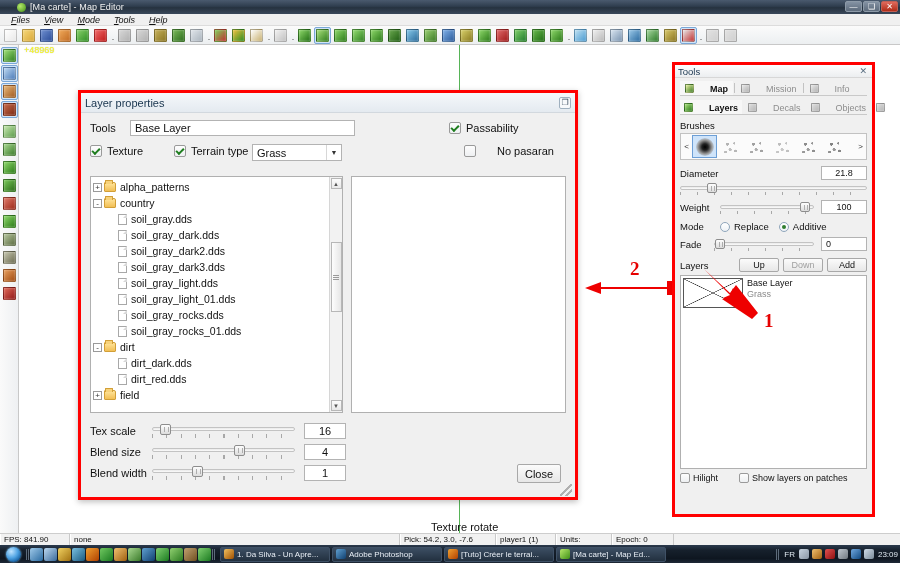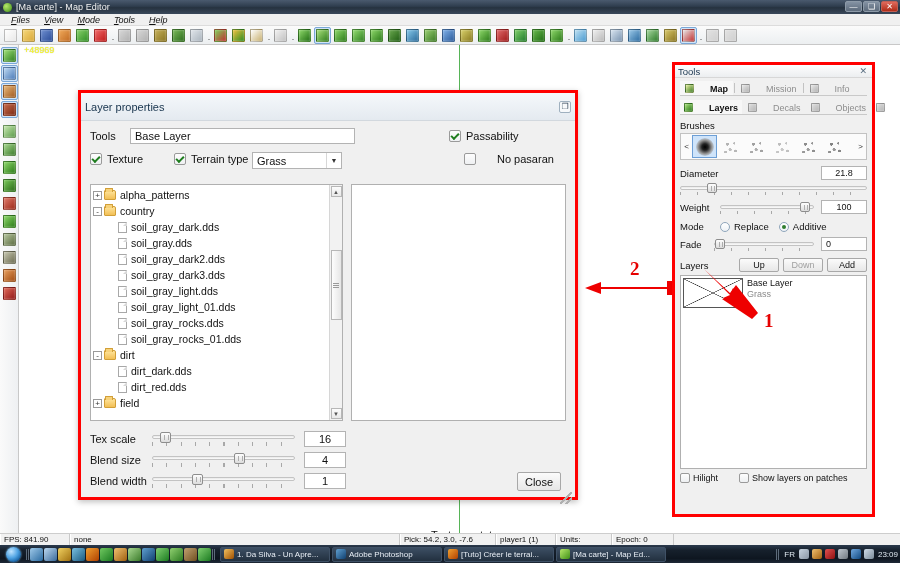--- a/index.html
+++ b/index.html
@@ -9,21 +9,21 @@
     font-family:"Liberation Sans", sans-serif;
     font-size:11px;
     background:#ffffff;
     position:relative;
   }
 
   
   #titlebar{
     position:absolute; left:0; top:0; width:900px; height:14px;
     background:linear-gradient(to bottom,#4a5a6e 0%,#2f3d4e 45%,#26323f 55%,#39485a 100%);
-    display:flex; align-items:center; padding-left:3px;
+    display:flex; align-items:center; padding-left:17px;
   }
   #titlebar .tb-icon{
     width:9px;height:9px;border-radius:50%;
     background:radial-gradient(circle at 35% 35%, #b6e86a, #3f8f16);
     margin-right:4px; flex:none;
   }
   #titlebar .tb-text{ color:#f2f2f2; font-size:9px; letter-spacing:.1px; white-space:nowrap; }
   #titlebar .tb-btns{ position:absolute; right:2px; top:1px; display:flex; gap:1px; }
   #titlebar .tb-btns span{
     width:17px;height:11px;border:1px solid #8d9aa8;border-radius:2px;
@@ -141,21 +141,21 @@
   #tray .tri{ width:10px;height:10px; display:block;}
 
   
   #layerdlg{
     position:absolute; left:78px; top:90px; width:500px; height:410px;
     border:3px solid #ff0000;
     background:#f0f0f0;
     box-shadow:0 2px 6px rgba(0,0,0,.25);
   }
   #layerdlg .dlg-title{
-    height:28px; background:linear-gradient(to bottom,#f5f8fb,#e4eaf0);
+    height:20px; background:linear-gradient(to bottom,#f5f8fb,#e4eaf0);
     border-bottom:1px solid #d2d8de;
     display:flex; align-items:center; padding:0 4px;
     font-size:11px; color:#17334d;
   }
   #layerdlg .dlg-title .t{ flex:1; }
   #layerdlg .dlg-title .maxbtn{
     width:12px;height:12px;border:1px solid #9fb0bf;border-radius:2px;
     background:#f7f9fb; display:flex;align-items:center;justify-content:center;
     font-size:8px; color:#33475a;
   }
@@ -637,26 +637,26 @@
             <span>alpha_patterns</span>
           </div>
           <div class="tnode ind0">
             <span class="exp">-</span>
             <span class="folder"></span>
             <span>country</span>
           </div>
           <div class="tnode ind1">
             <span class="spacer"></span>
             <span class="file"></span>
-            <span>soil_gray_dark.dds</span>
+            <span>soil_gray.dds</span>
           </div>
           <div class="tnode ind1">
             <span class="spacer"></span>
             <span class="file"></span>
-            <span>soil_gray.dds</span>
+            <span>soil_gray_dark.dds</span>
           </div>
           <div class="tnode ind1">
             <span class="spacer"></span>
             <span class="file"></span>
             <span>soil_gray_dark2.dds</span>
           </div>
           <div class="tnode ind1">
             <span class="spacer"></span>
             <span class="file"></span>
             <span>soil_gray_dark3.dds</span>

